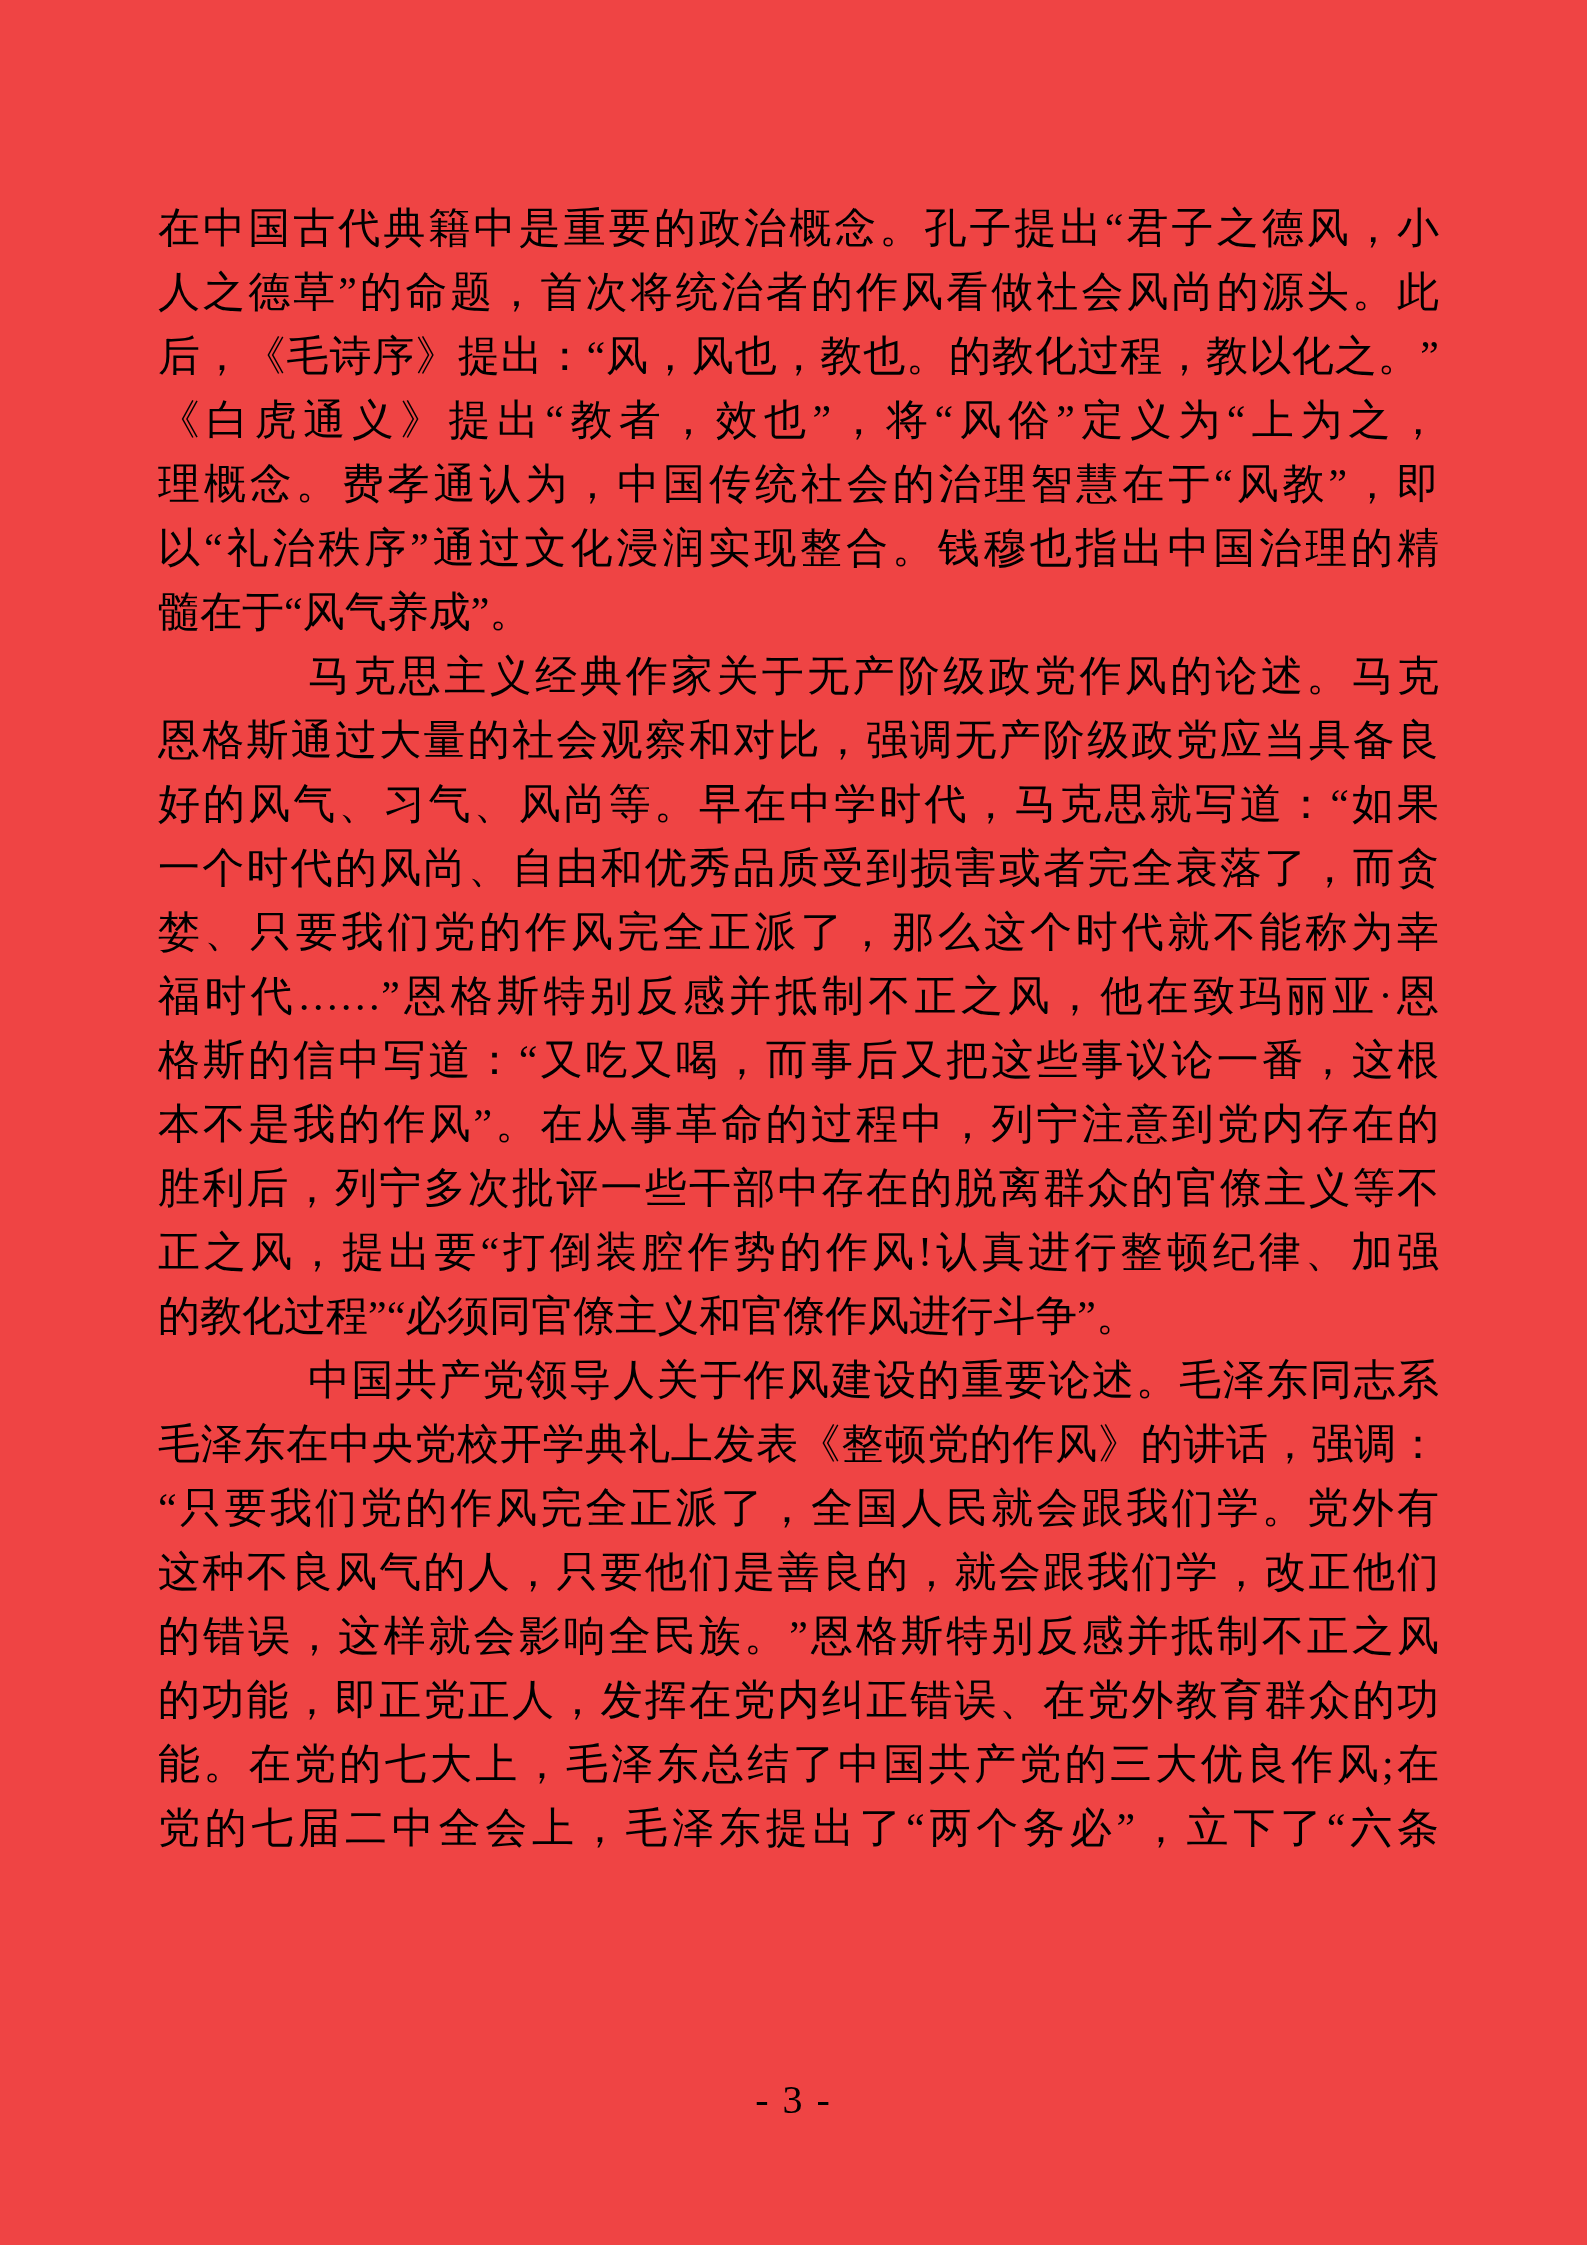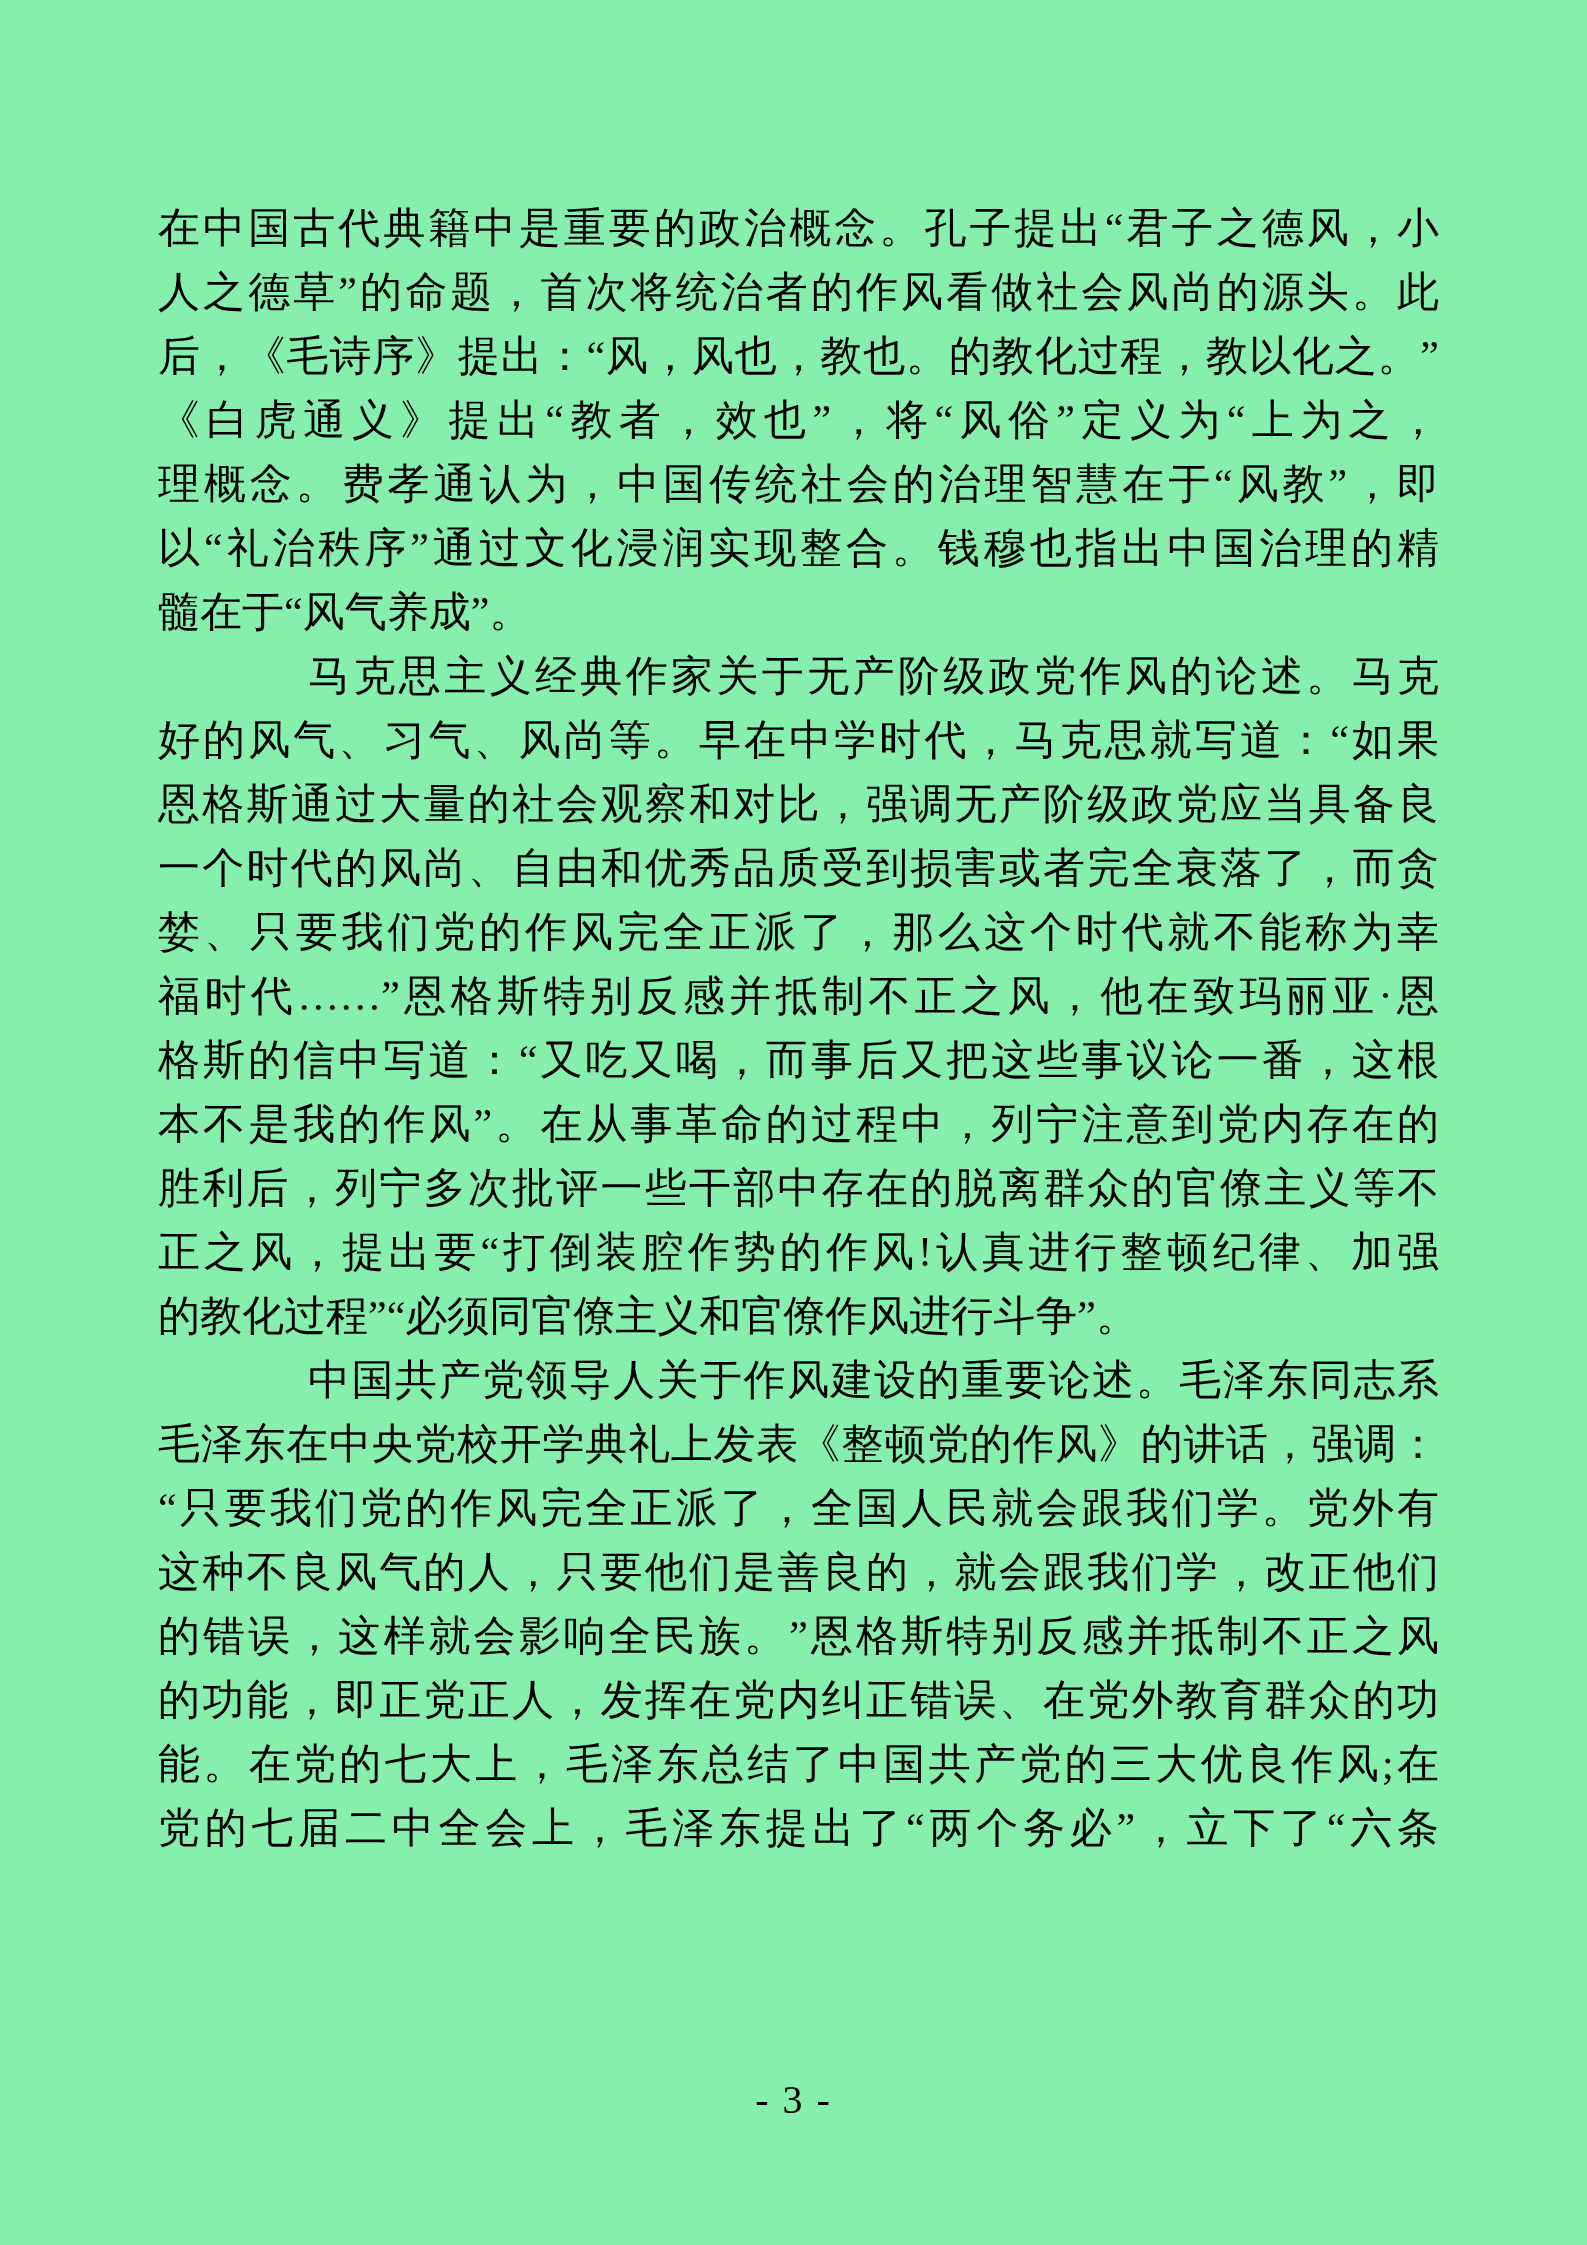--- a/index.html
+++ b/index.html
@@ -1,20 +1,20 @@
 <!DOCTYPE html>
 <html><head>
 <meta charset="utf-8">
 <style>
   html, body { margin: 0; padding: 0; }
   .page {
     position: relative;
     width: 1587px;
     height: 2245px;
-    background: #86efac;
+    background: #ef4444;
     color: #000000;
     font-family: "Liberation Serif", "DejaVu Serif", serif;
     overflow: hidden;
   }
   .doc-body {
     position: absolute;
     left: 158px;
     top: 196px;
     width: 1281px;
   }
@@ -49,22 +49,22 @@
 <div class="page">
   <div class="doc-body">
       <div class="line">在中国古代典籍中是重要的政治概念。孔子提出“君子之德风，小</div>
       <div class="line">人之德草”的命题，首次将统治者的作风看做社会风尚的源头。此</div>
       <div class="line">后，《毛诗序》提出：“风，风也，教也。的教化过程，教以化之。”</div>
       <div class="line">《白虎通义》提出“教者，效也”，将“风俗”定义为“上为之，</div>
       <div class="line">理概念。费孝通认为，中国传统社会的治理智慧在于“风教”，即</div>
       <div class="line">以“礼治秩序”通过文化浸润实现整合。钱穆也指出中国治理的精</div>
       <div class="line lastline">髓在于“风气养成”。</div>
       <div class="line indent">马克思主义经典作家关于无产阶级政党作风的论述。马克思、</div>
+      <div class="line">恩格斯通过大量的社会观察和对比，强调无产阶级政党应当具备良</div>
       <div class="line">好的风气、习气、风尚等。早在中学时代，马克思就写道：“如果</div>
-      <div class="line">恩格斯通过大量的社会观察和对比，强调无产阶级政党应当具备良</div>
       <div class="line">一个时代的风尚、自由和优秀品质受到损害或者完全衰落了，而贪</div>
       <div class="line">婪、只要我们党的作风完全正派了，那么这个时代就不能称为幸</div>
       <div class="line">福时代……”恩格斯特别反感并抵制不正之风，他在致玛丽亚·恩</div>
       <div class="line">格斯的信中写道：“又吃又喝，而事后又把这些事议论一番，这根</div>
       <div class="line">本不是我的作风”。在从事革命的过程中，列宁注意到党内存在的</div>
       <div class="line">胜利后，列宁多次批评一些干部中存在的脱离群众的官僚主义等不</div>
       <div class="line">正之风，提出要“打倒装腔作势的作风!认真进行整顿纪律、加强</div>
       <div class="line lastline">的教化过程”“必须同官僚主义和官僚作风进行斗争”。</div>
       <div class="line indent">中国共产党领导人关于作风建设的重要论述。毛泽东同志系统</div>
       <div class="line">毛泽东在中央党校开学典礼上发表《整顿党的作风》的讲话，强调：</div>

